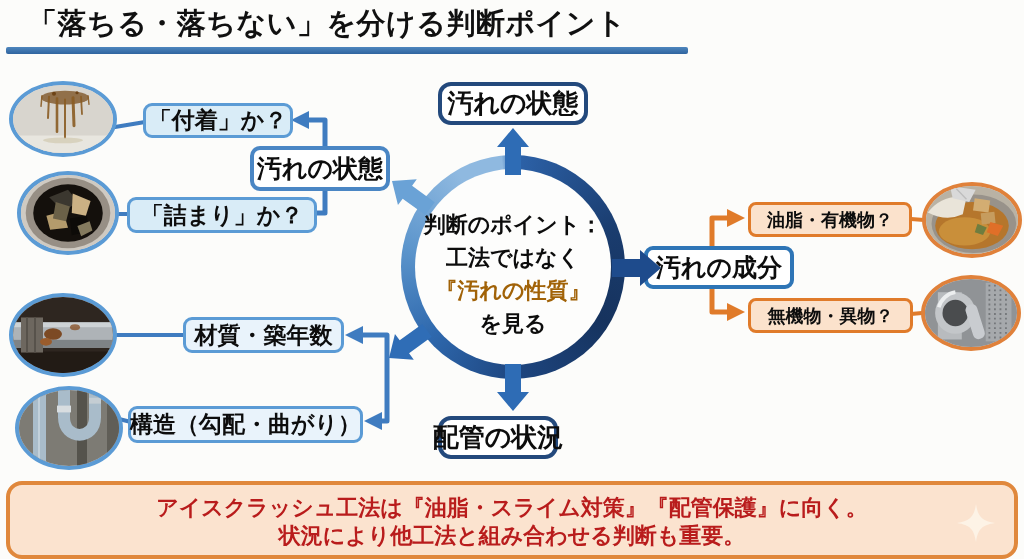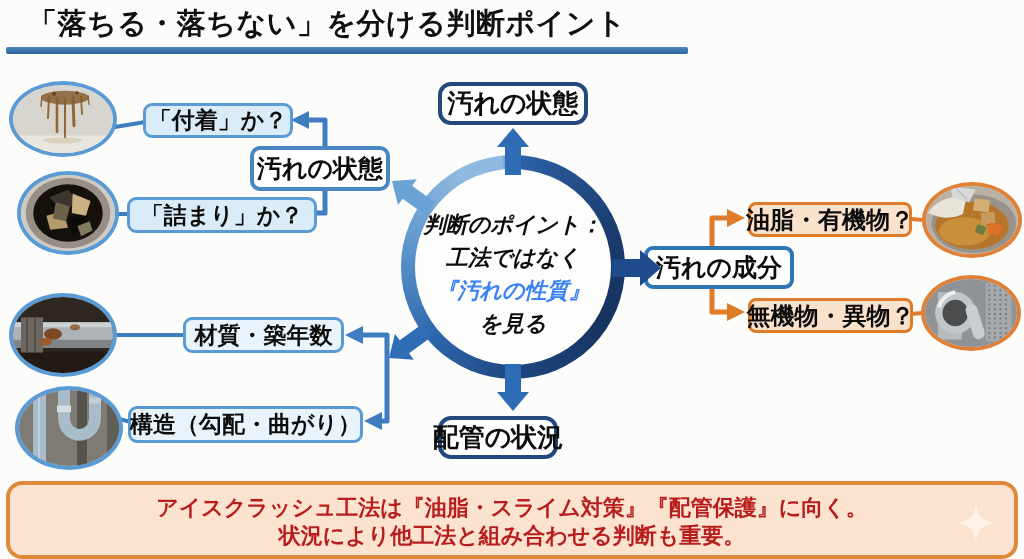--- a/index.html
+++ b/index.html
@@ -34,41 +34,41 @@
     position:absolute; z-index:4;
     display:flex; align-items:center; justify-content:center;
     font-weight:bold; color:#0d0d0d; white-space:nowrap;
     background:#ffffff; border-radius:10px;
   }
   .node.dark-frame  { border:4px solid #23497c; border-radius:13px; font-size:26px; }
   .node.hub-frame   { border:4px solid #4a86c4; font-size:25px; }
   .node.hub-frame2  { border:4px solid #2e75b6; border-radius:9px; font-size:25px; }
   .node.blue-fill   { border:3px solid #5b9bd5; background:#d9ecf7; font-size:23px; border-radius:9px;text-align:center; }
   .node.blue-fill2  { border:3px solid #5b9bd5; background:#e9f3fb; font-size:23px; border-radius:9px; }
-  .node.orange-fill { border:3px solid #e07b2a; background:#fbe2cc; font-size:24px; border-radius:8px; }
+  .node.orange-fill { border:3px solid #e07b2a; background:#fbe2cc; font-size:18px; border-radius:8px; }
   
   .ring {
     position:absolute; left:401px; top:155px; width:224px; height:224px;
     border-radius:50%; z-index:3;
     background:conic-gradient(from 0deg,
       #2d63aa 0deg, #1a3c6e 70deg, #16335e 120deg, #1e4680 180deg,
       #2e68ad 230deg, #5c95cc 280deg, #8fb9e0 330deg, #8fb9e0 354deg, #2d63aa 360deg);
   }
   .ring::after {
     content:""; position:absolute; inset:14px; border-radius:50%;
     background:#fdfdfc;
   }
   .circle-text {
     position:absolute; left:401px; top:155px; width:224px; height:224px;
     z-index:5; display:flex; flex-direction:column; align-items:center;
     justify-content:center; padding-top:14px;
     font-size:22px; font-weight:bold; line-height:33px; color:#0c0c0c;
-    text-align:center; white-space:nowrap;font-style:italic;
-  }
-  .circle-text .hl { color:#3b82f6; }
+    text-align:center; white-space:nowrap;
+  }
+  .circle-text .hl { color:#a16207; }
   
   .banner {
     position:absolute; left:6px; top:481px; width:1012px; height:78px;
     background:#fbe3cf; border:4px solid #e0883c; border-radius:16px;
     z-index:4; display:flex; flex-direction:column; align-items:center;
     padding-top:9px; font-size:22px; font-weight:bold; line-height:28px;
     color:#b91c1c; white-space:nowrap;
   }
   .banner .sparkle { position:absolute; right:18px; top:18px; }
 </style>

